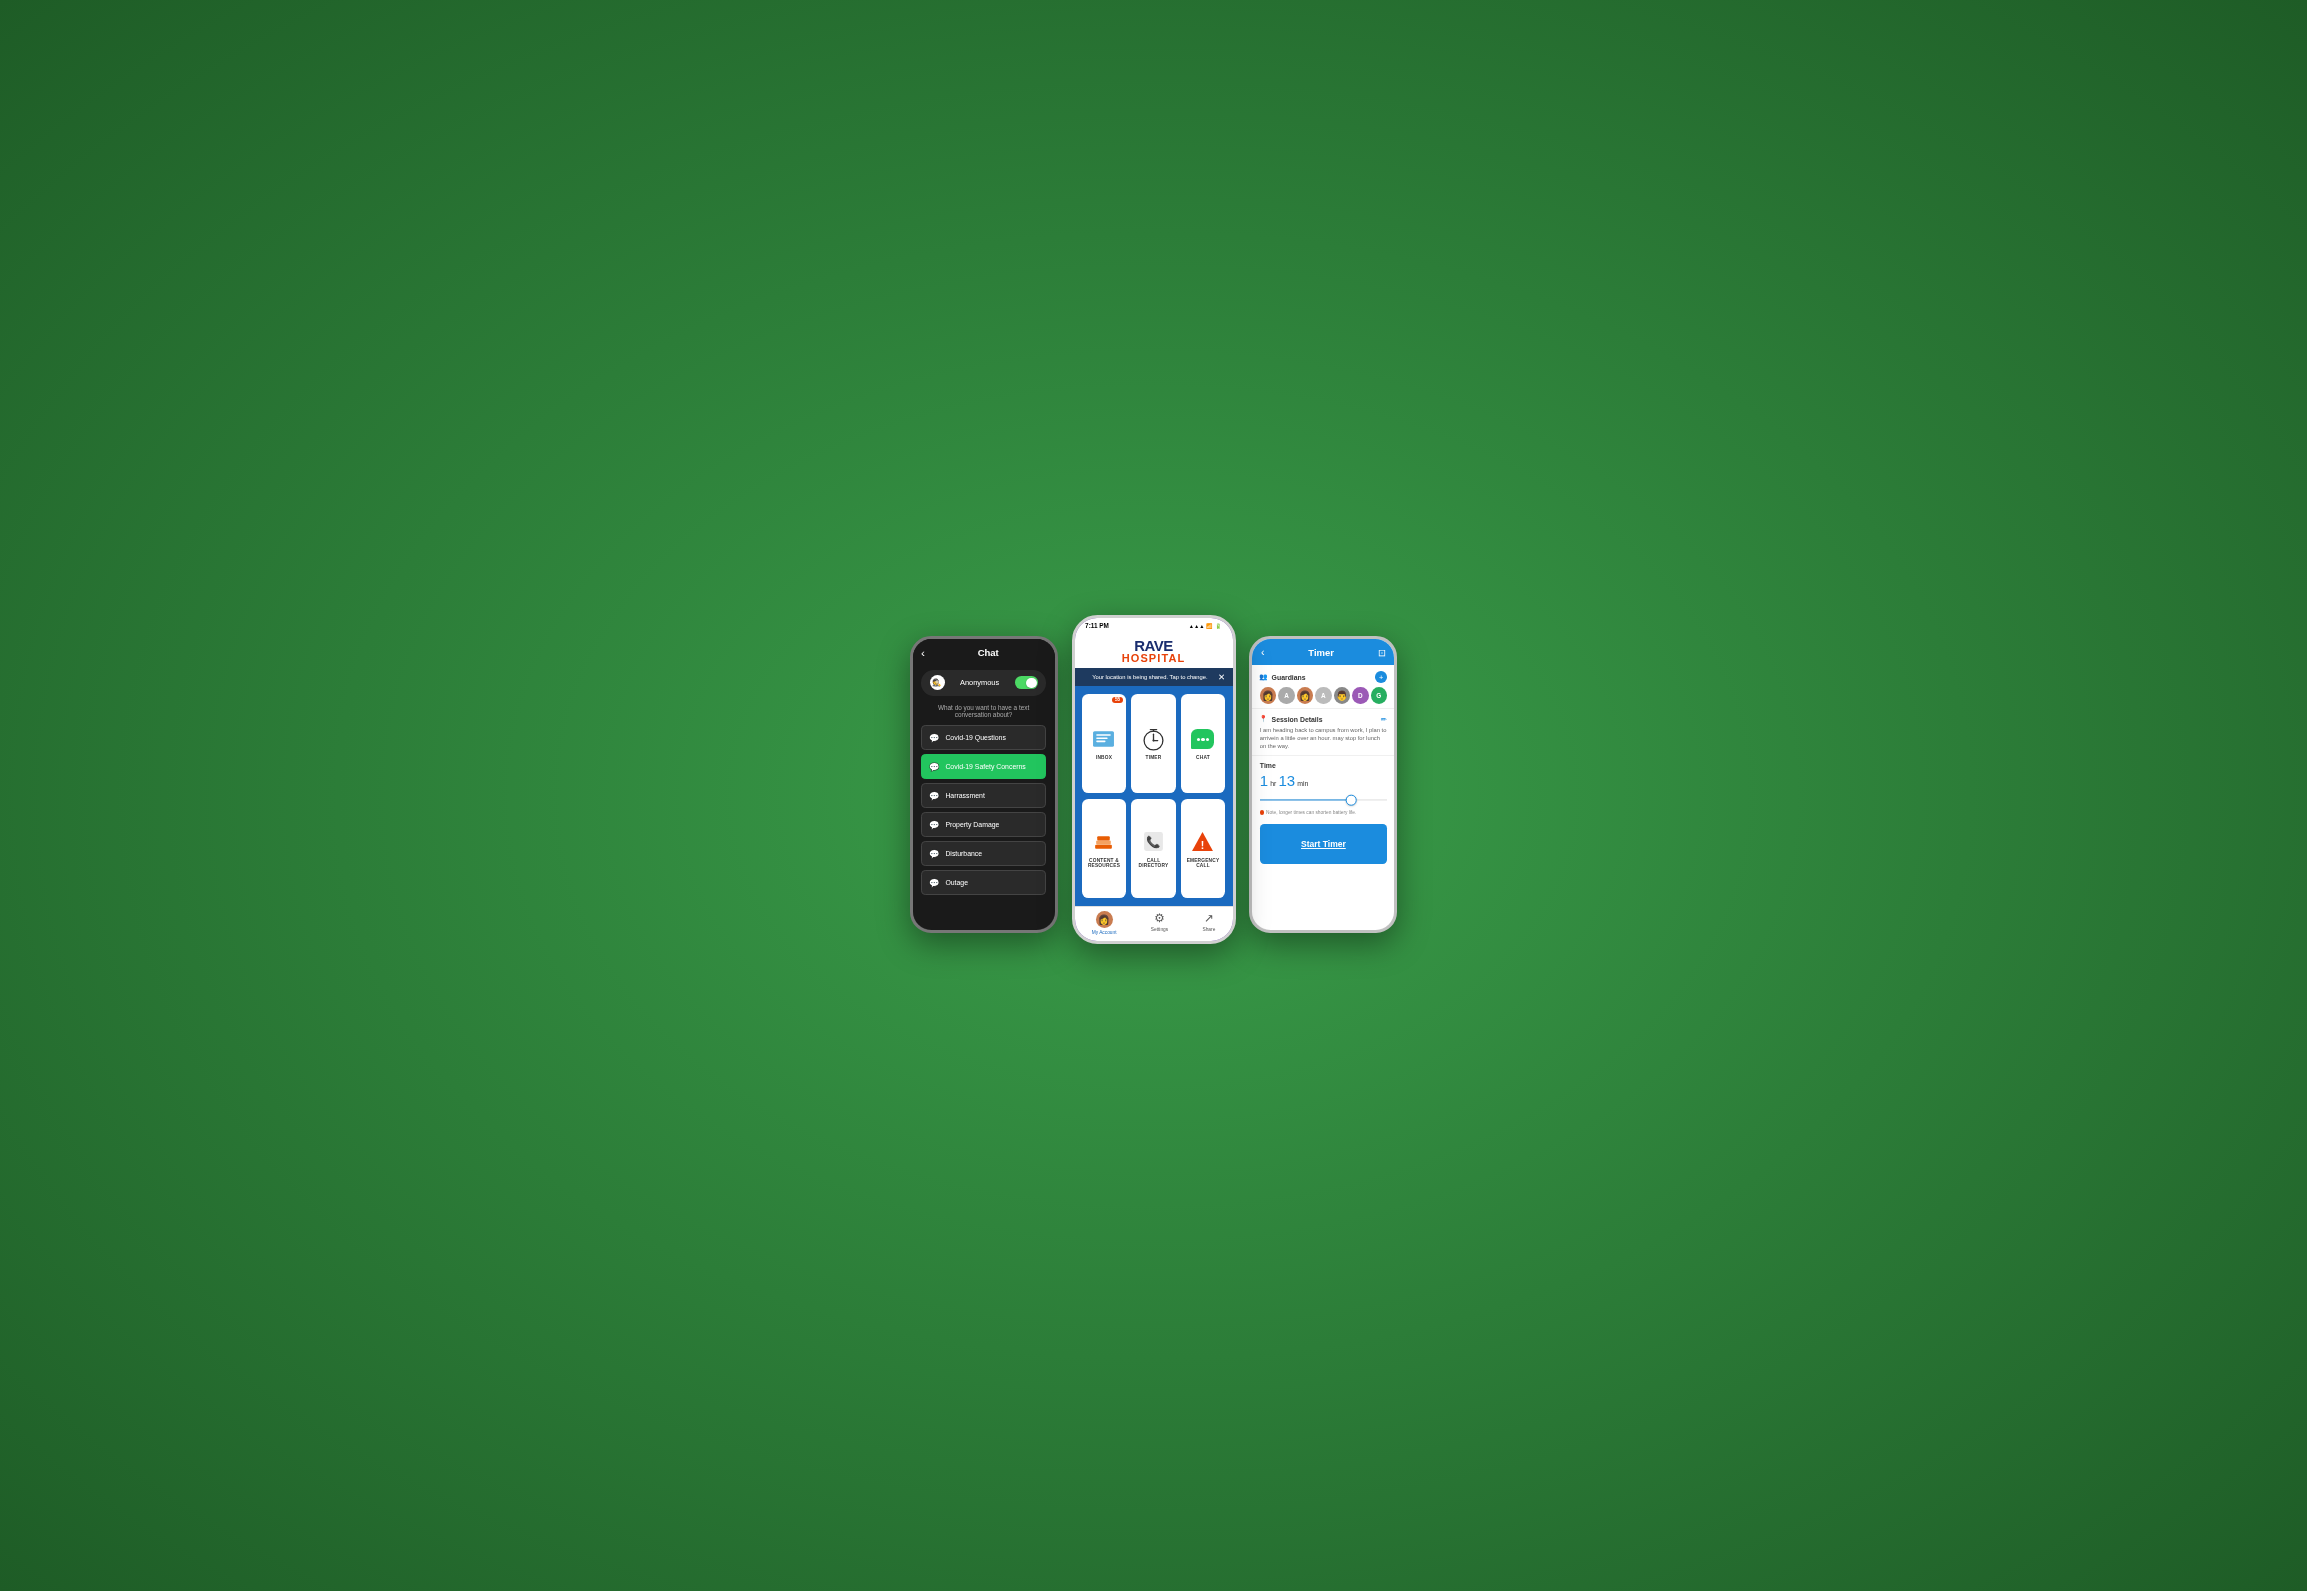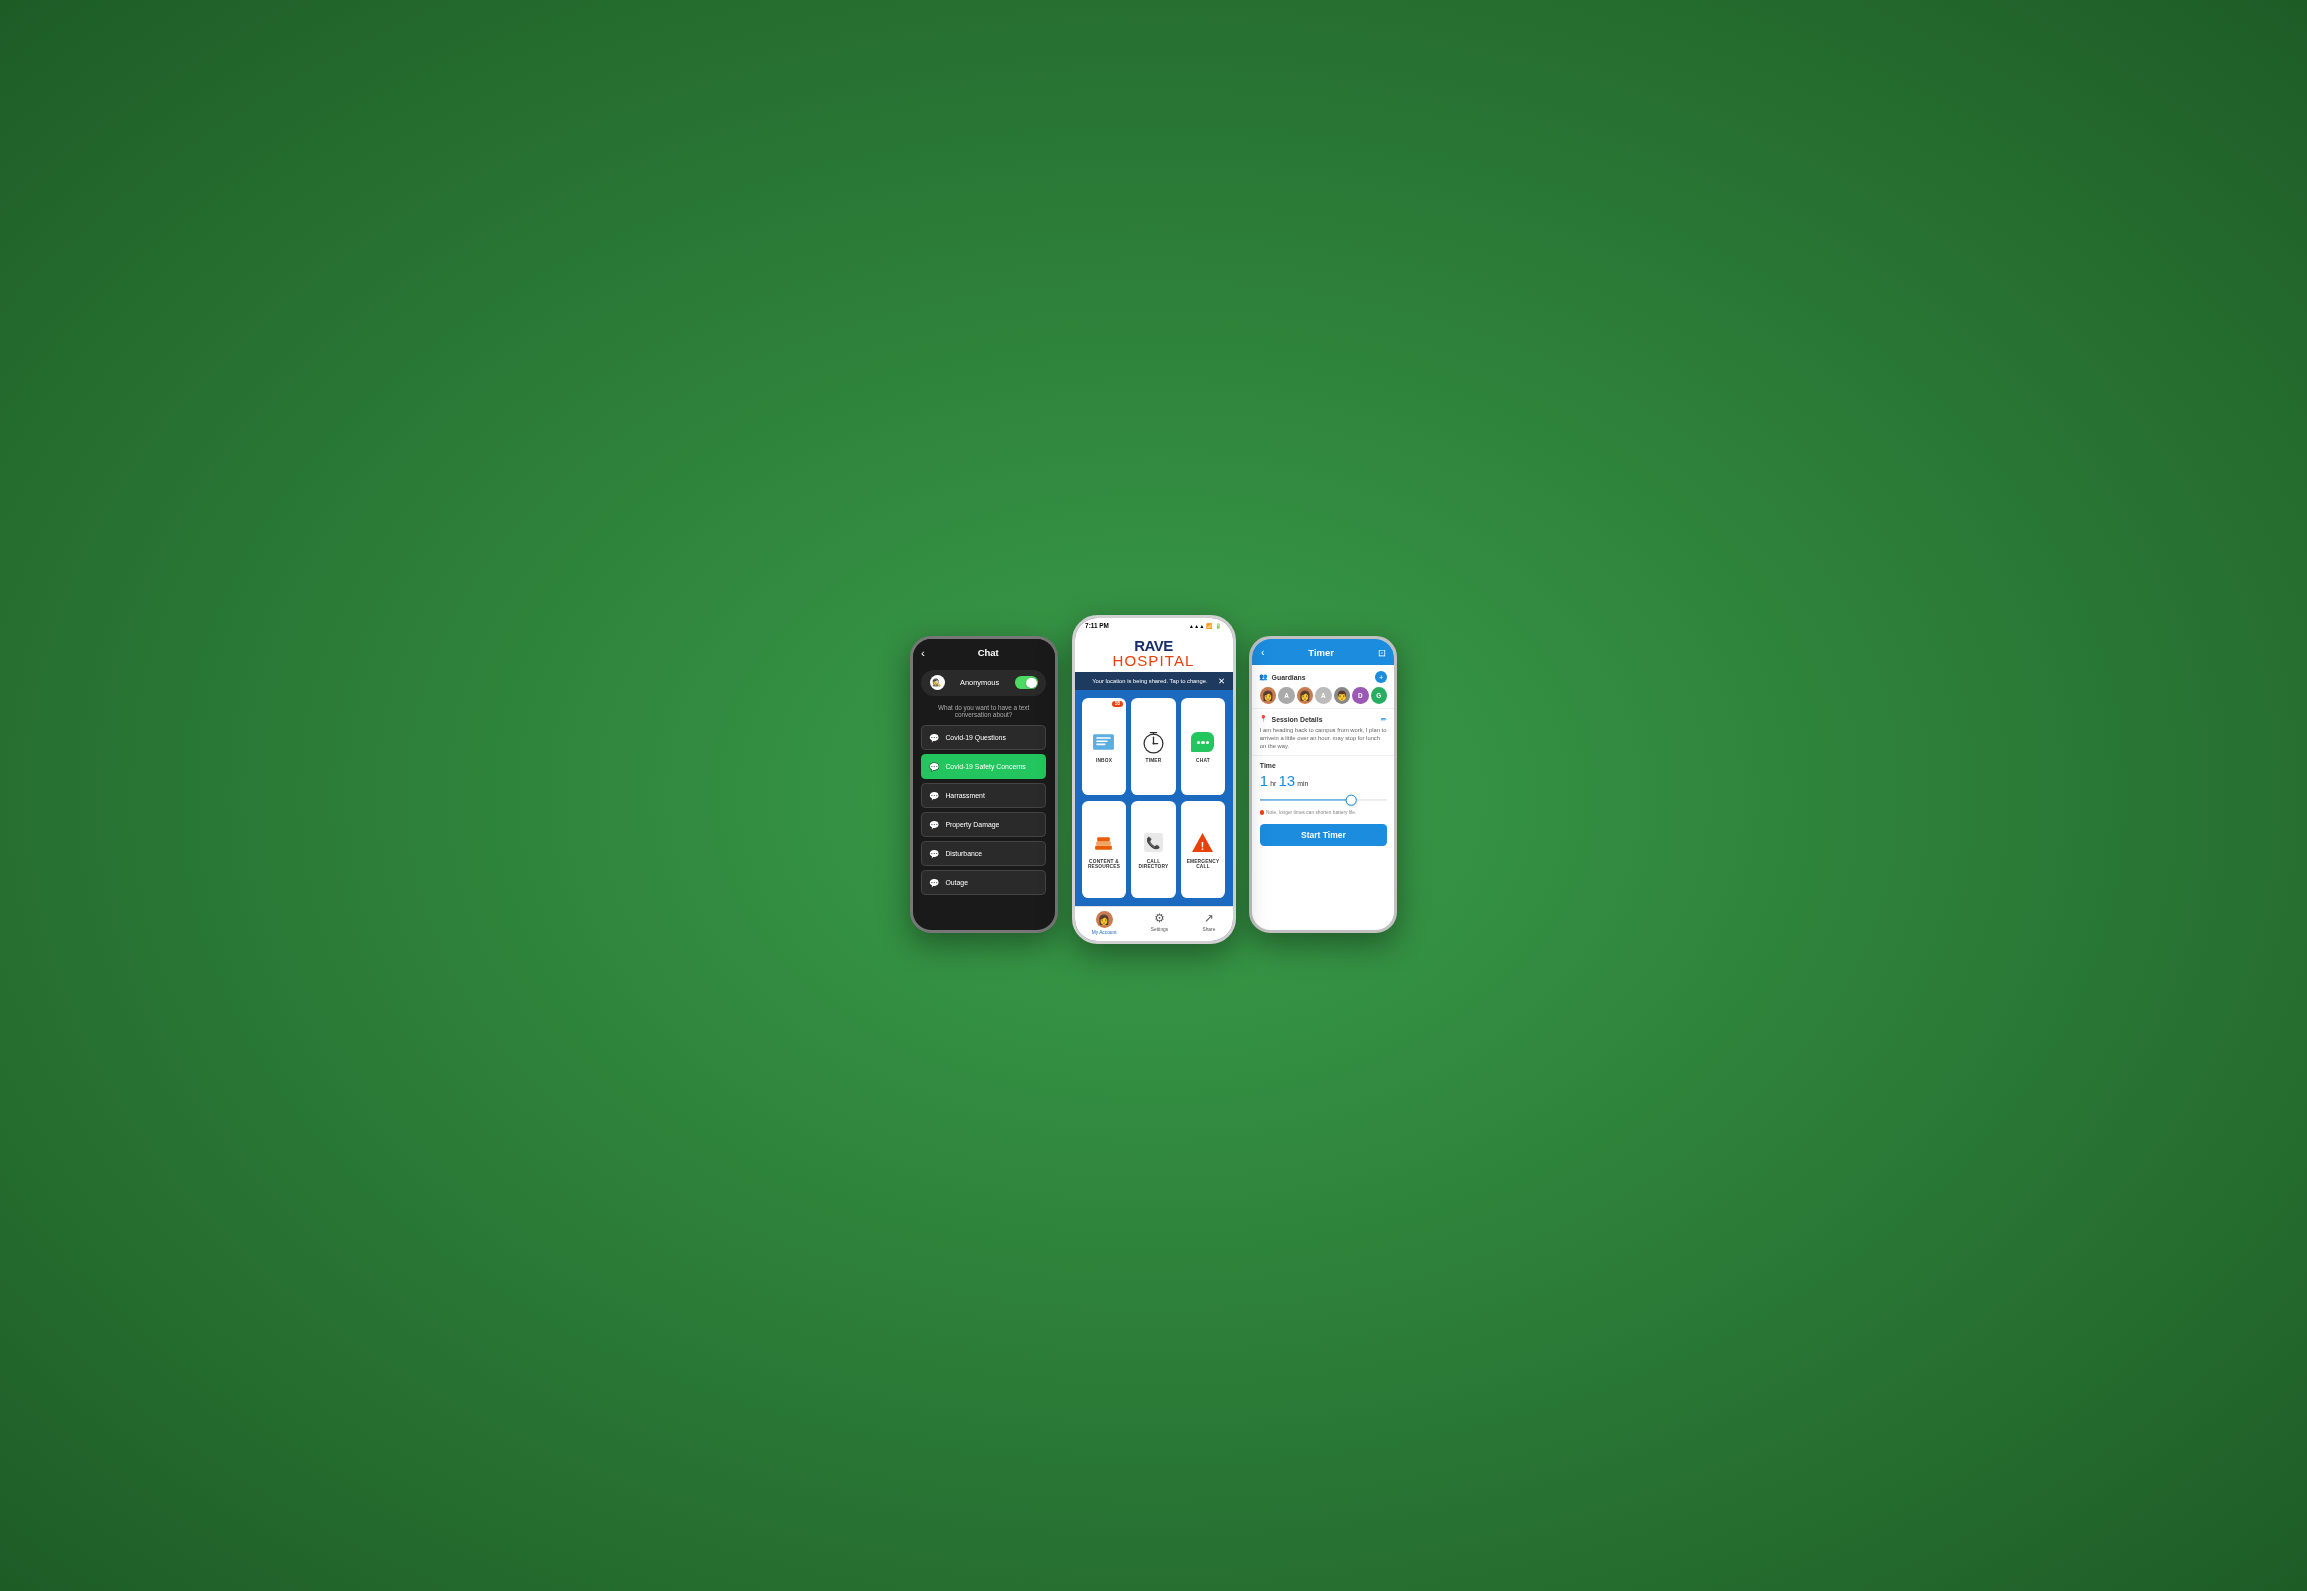--- a/index.html
+++ b/index.html
@@ -214,22 +214,22 @@
     }
     .rave-logo {
       font-size: 15px;
       font-weight: 900;
       color: #1a2d6e;
       letter-spacing: -0.5px;
       line-height: 1;
     }
     .rave-logo .hospital {
       color: #e8420a;
-      font-size: 15px;
-      font-weight: 400;
+      font-size: 11px;
+      font-weight: 700;
       letter-spacing: 1.1px;
       display: block;
     }
 
     .location-banner {
       background: #1e3a5f;
       color: #fff;
       font-size: 5.8px;
       padding: 4.2px 7.4px;
       display: flex;
@@ -459,24 +459,25 @@
       margin-bottom: 6.4px;
     }
     .battery-dot { width: 4.2px; height: 4.2px; background: #e8420a; border-radius: 50%; }
 
     .start-timer-btn {
       background: #1b8cde;
       color: #fff;
       font-size: 8.5px;
       font-weight: 600;
       text-align: center;
-      padding: 6px;
+      padding: 15px;
       border-radius: 4.2px;
       margin: 0 7.4px;
       cursor: pointer;
+      text-decoration: underline;
     }
 
     .chat-green-bubble {
       width: 23px;
       height: 20px;
       background: #22c55e;
       border-radius: 6.4px 6.4px 6.4px 1.1px;
       display: flex;
       align-items: center;
       justify-content: center;

